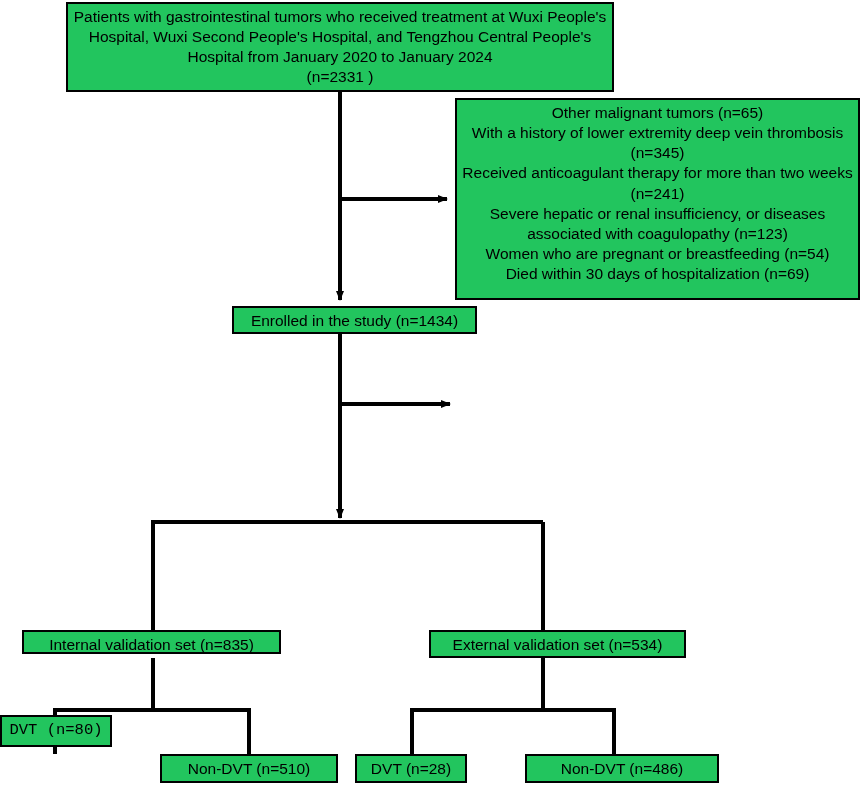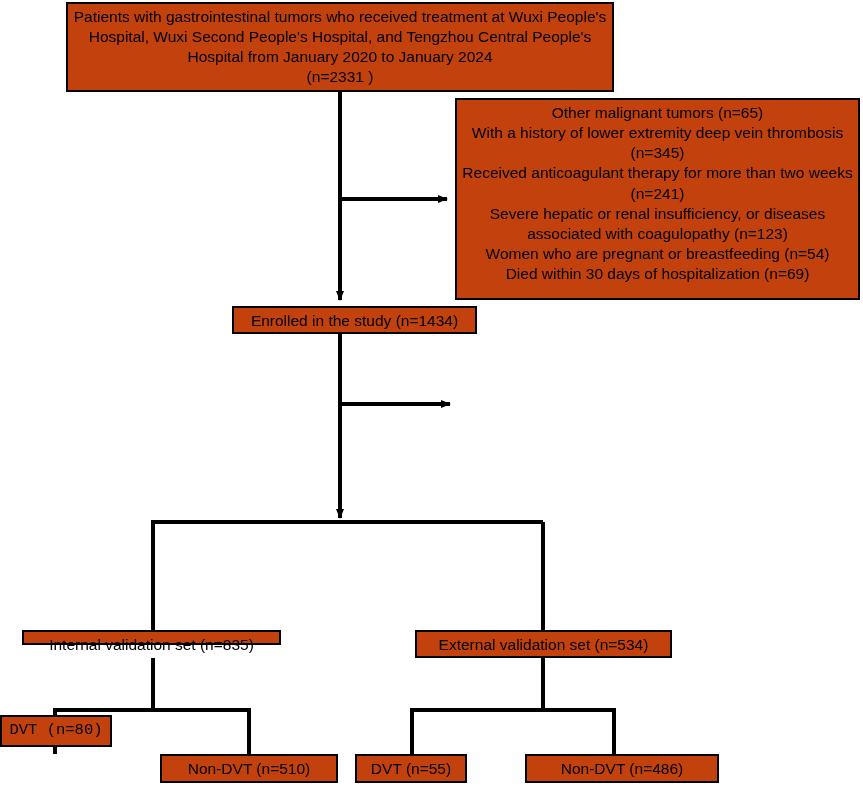--- a/index.html
+++ b/index.html
@@ -15,21 +15,21 @@
     position: relative;
     width: 863px;
     height: 787px;
     overflow: hidden;
     background: #ffffff;
   }
   .box {
     position: absolute;
     box-sizing: border-box;
     border: 2px solid #000000;
-    background: #c2410c;
+    background: #22c55e;
     font-size: 15.5px;
     line-height: 1.30;
     padding: 3px 5px;
     white-space: pre-line;
   }
   .box.center {
     text-align: center;
   }
   .box.left {
     text-align: center;
@@ -40,22 +40,22 @@
     top: 0;
     width: 863px;
     height: 787px;
     pointer-events: none;
   }
   
   #box-top      { left: 66px;  top: 2px;   width: 548px; height: 90px; }
   #box-excl     { left: 455px; top: 98px;  width: 405px; height: 202px; }
   #box-enrolled { left: 232px; top: 306px; width: 245px; height: 28px; }
   #box-loss     { left: 458px; top: 390px; width: 199px; height: 28px; }
-  #box-internal { left: 22px;  top: 630px; width: 259px; height: 15px; }
-  #box-external { left: 415px; top: 630px; width: 257px; height: 28px; }
+  #box-internal { left: 22px;  top: 630px; width: 259px; height: 24px; }
+  #box-external { left: 429px; top: 630px; width: 257px; height: 28px; }
   #box-dvt1     { left: 0px;   top: 715px; width: 112px; height: 32px; font-family: Liberation Mono, monospace; }
   #box-nondvt1  { left: 160px; top: 754px; width: 178px; height: 29px; }
   #box-dvt2     { left: 355px; top: 754px; width: 112px; height: 29px; }
   #box-nondvt2  { left: 525px; top: 754px; width: 194px; height: 29px; }
 </style>
 </head>
 <body>
 
 <div id="flow">
 
@@ -103,17 +103,17 @@
 
 
   <div class="box left" id="box-internal">Internal validation set (n=835)</div>
 
   <div class="box left" id="box-external">External validation set (n=534)</div>
 
   <div class="box left" id="box-dvt1">DVT (n=80)</div>
 
   <div class="box left" id="box-nondvt1">Non-DVT (n=510)</div>
 
-  <div class="box left" id="box-dvt2">DVT (n=55)</div>
+  <div class="box left" id="box-dvt2">DVT (n=28)</div>
 
   <div class="box left" id="box-nondvt2">Non-DVT (n=486)</div>
 
 </div>
 
 </body></html>

